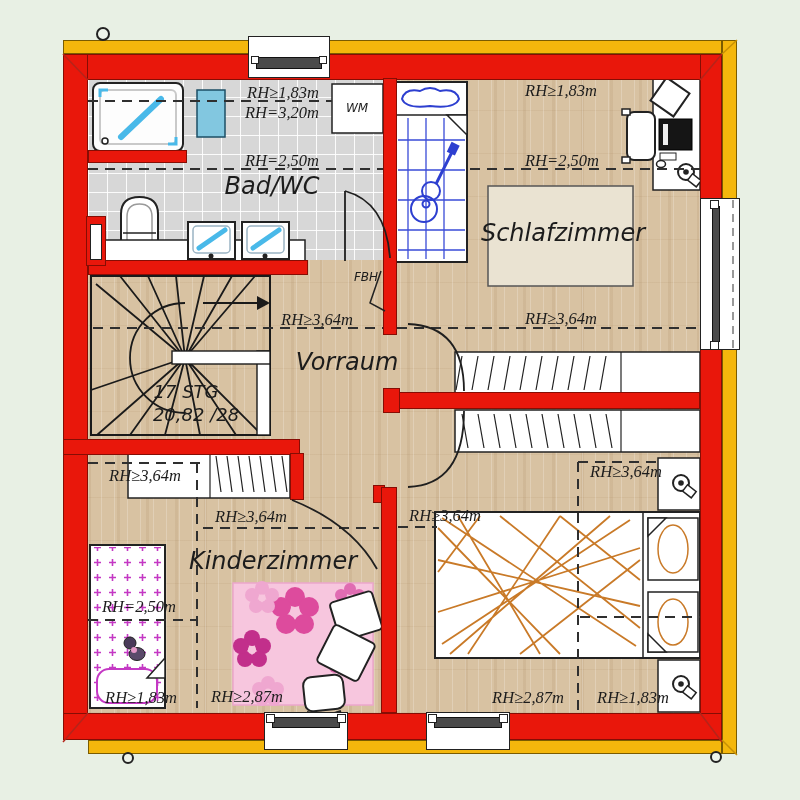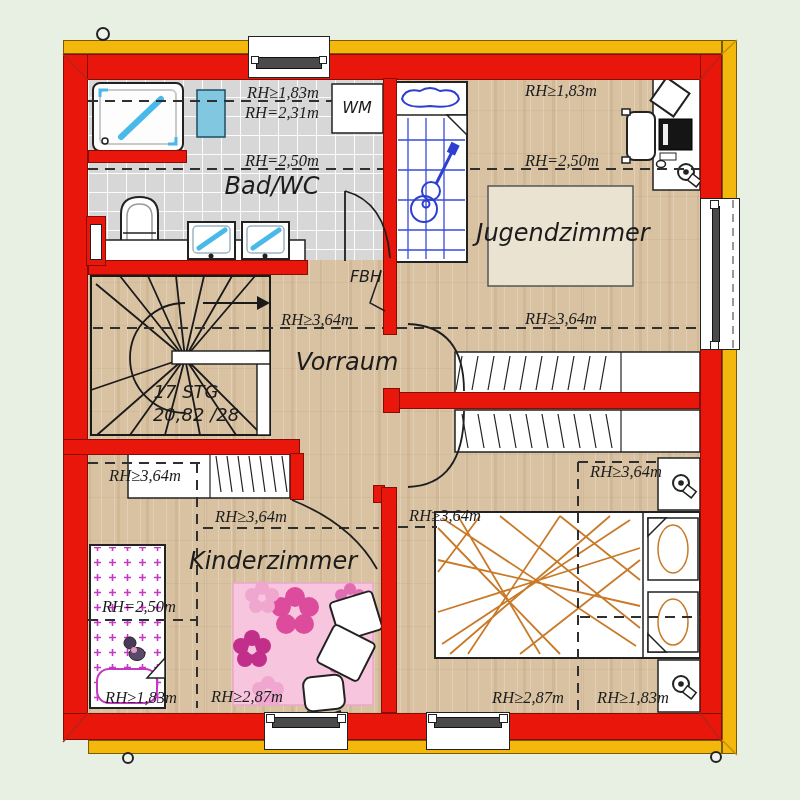--- a/index.html
+++ b/index.html
@@ -17,21 +17,21 @@
     background-size:19px 19px;}
   .win{position:absolute;box-sizing:border-box;background:#fff;border:1.5px solid #222;}
   .sill{position:absolute;box-sizing:border-box;background:#4a4a4a;border:1px solid #111;}
   .nub{position:absolute;box-sizing:border-box;background:#fff;border:1.5px solid #222;}
   .whitebox{position:absolute;box-sizing:border-box;background:#fff;border:1px solid #222;}
   svg.layer{position:absolute;left:0;top:0;pointer-events:none;}
   .lbl{position:absolute;transform:translate(-50%,-50%);font-style:italic;color:#1c1c1c;
        white-space:nowrap;line-height:1;}
   .rh{font-size:16.5px;font-family:Liberation Serif, serif;}
   .room{font-size:24px;}
-  .small{font-size:16px;}
+  .small{font-size:12px;}
   .stair-t{font-size:18px;}
 </style>
 </head>
 <body>
 
 <div id="plan">
 
   <div class="wood" style="left:88px;top:78px;width:612px;height:635px;"></div>
   <div class="tile" style="left:88px;top:78px;width:295px;height:182px;"></div>
 
@@ -305,27 +305,27 @@
       <line x1="737" y1="755" x2="722" y2="740" stroke="#c79005"></line>
     </g>
     <g fill="#eef4ea" stroke="#222" stroke-width="2">
       <circle cx="103" cy="34" r="6"></circle>
       <circle cx="128" cy="758" r="5"></circle>
       <circle cx="716" cy="757" r="5"></circle>
     </g>
   </svg>
 
   <div class="lbl rh" style="left:283px;top:93px;">RH≥1,83m</div>
-  <div class="lbl rh" style="left:282px;top:113px;">RH=2,31m</div>
+  <div class="lbl rh" style="left:282px;top:113px;">RH=3,20m</div>
   <div class="lbl rh" style="left:282px;top:161px;">RH=2,50m</div>
   <div class="lbl room" style="left:272px;top:186px;">Bad/WC</div>
 
   <div class="lbl rh" style="left:561px;top:91px;">RH≥1,83m</div>
   <div class="lbl rh" style="left:562px;top:161px;">RH=2,50m</div>
-  <div class="lbl room" style="left:563px;top:233px;">Jugendzimmer</div>
+  <div class="lbl room" style="left:563px;top:233px;">Schlafzimmer</div>
   <div class="lbl rh" style="left:561px;top:319px;">RH≥3,64m</div>
 
   <div class="lbl rh" style="left:317px;top:320px;">RH≥3,64m</div>
   <div class="lbl room" style="left:347px;top:362px;">Vorraum</div>
   <div class="lbl small" style="left:366px;top:277px;">FBH</div>
   <div class="lbl small" style="left:357px;top:108px;">WM</div>
 
   <div class="lbl stair-t" style="left:186px;top:392px;">17 STG</div>
   <div class="lbl stair-t" style="left:196px;top:415px;">20,82 /28</div>
 

